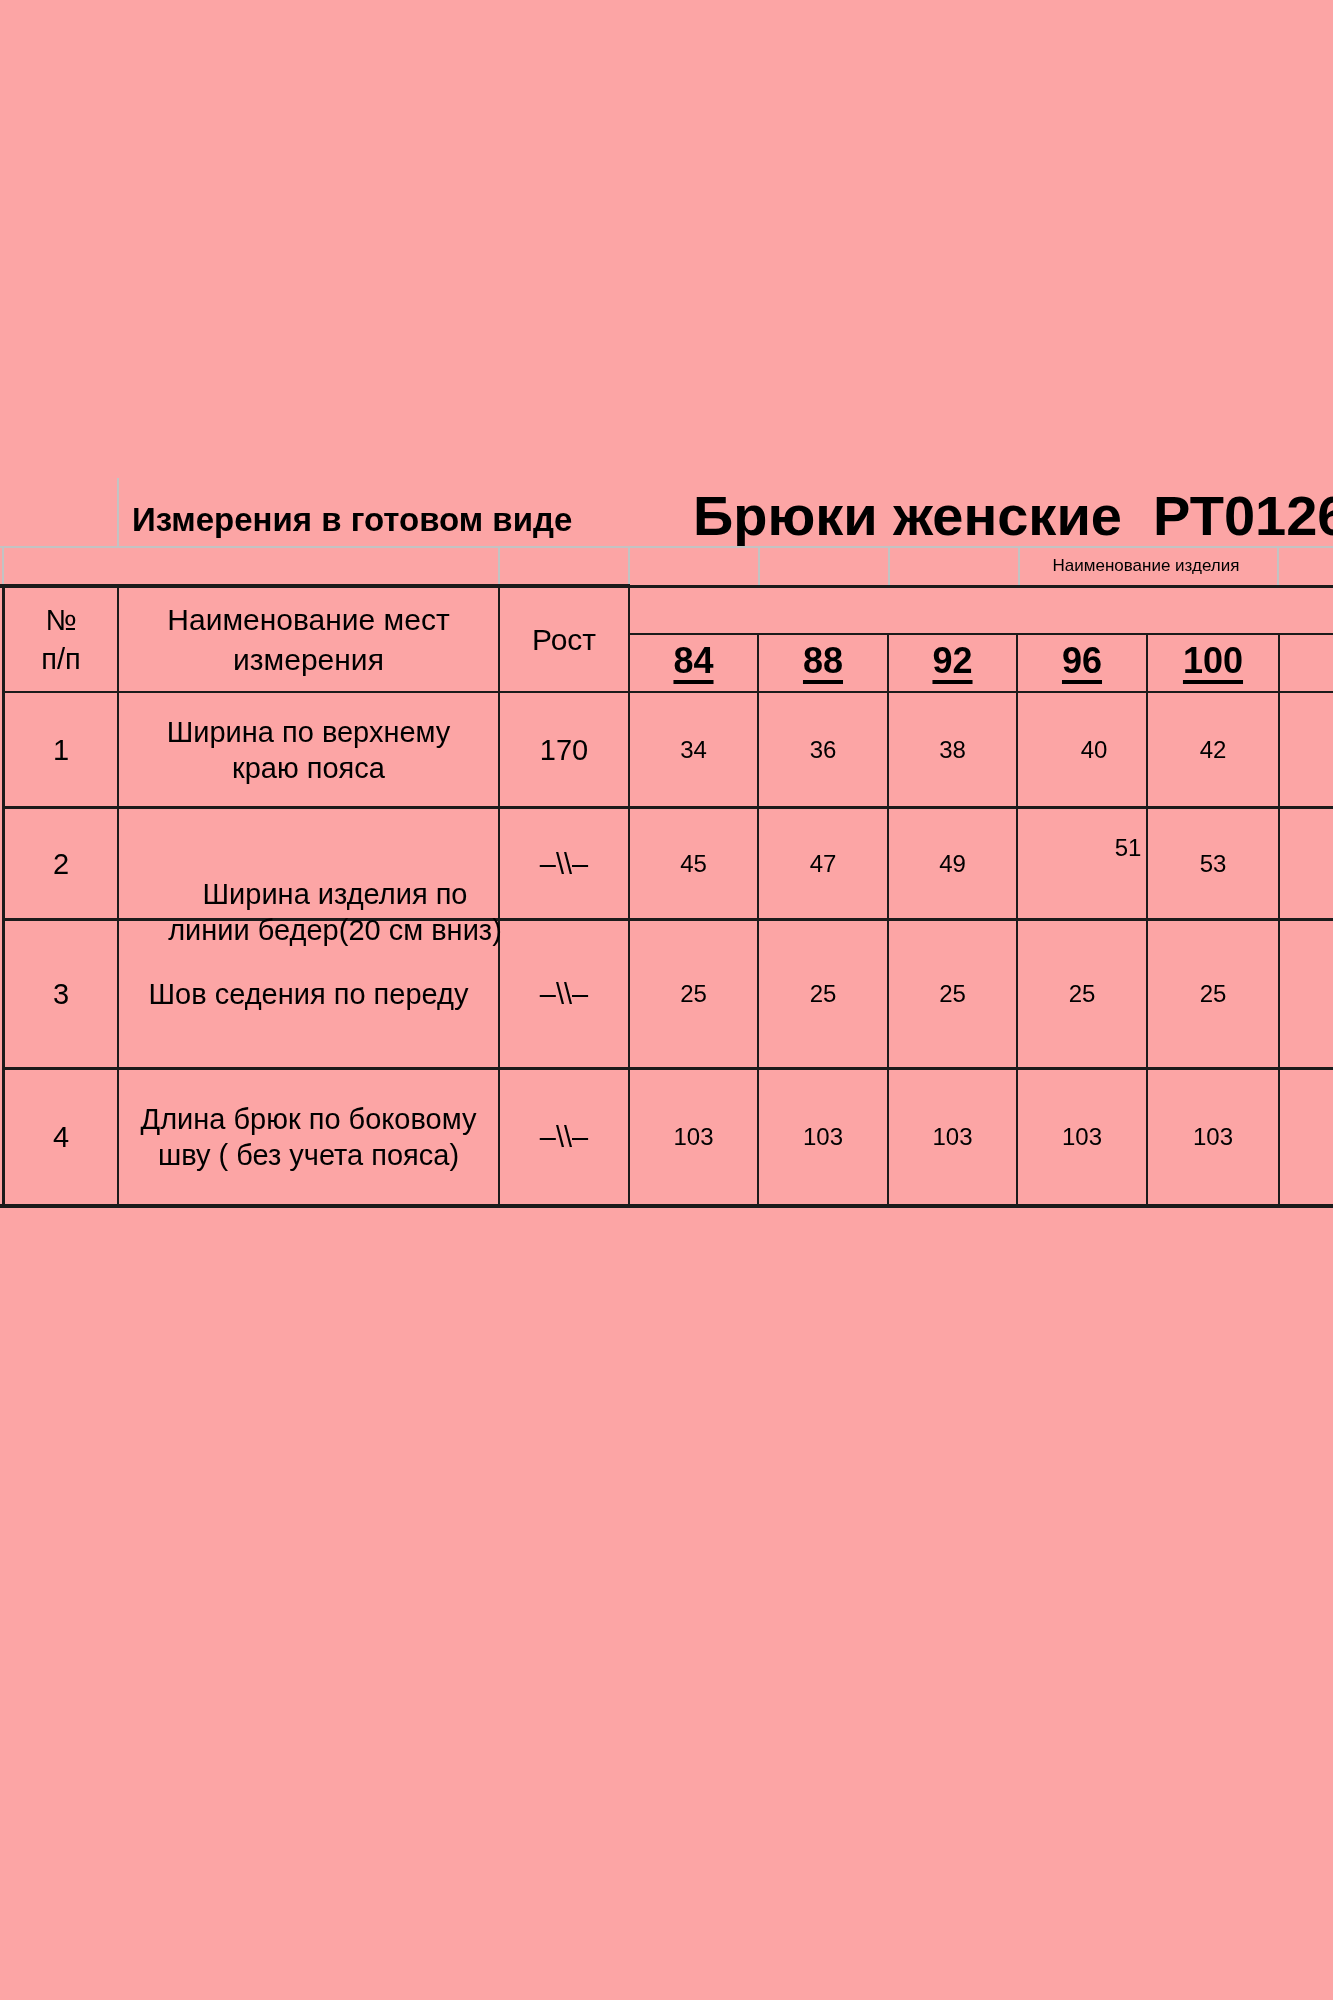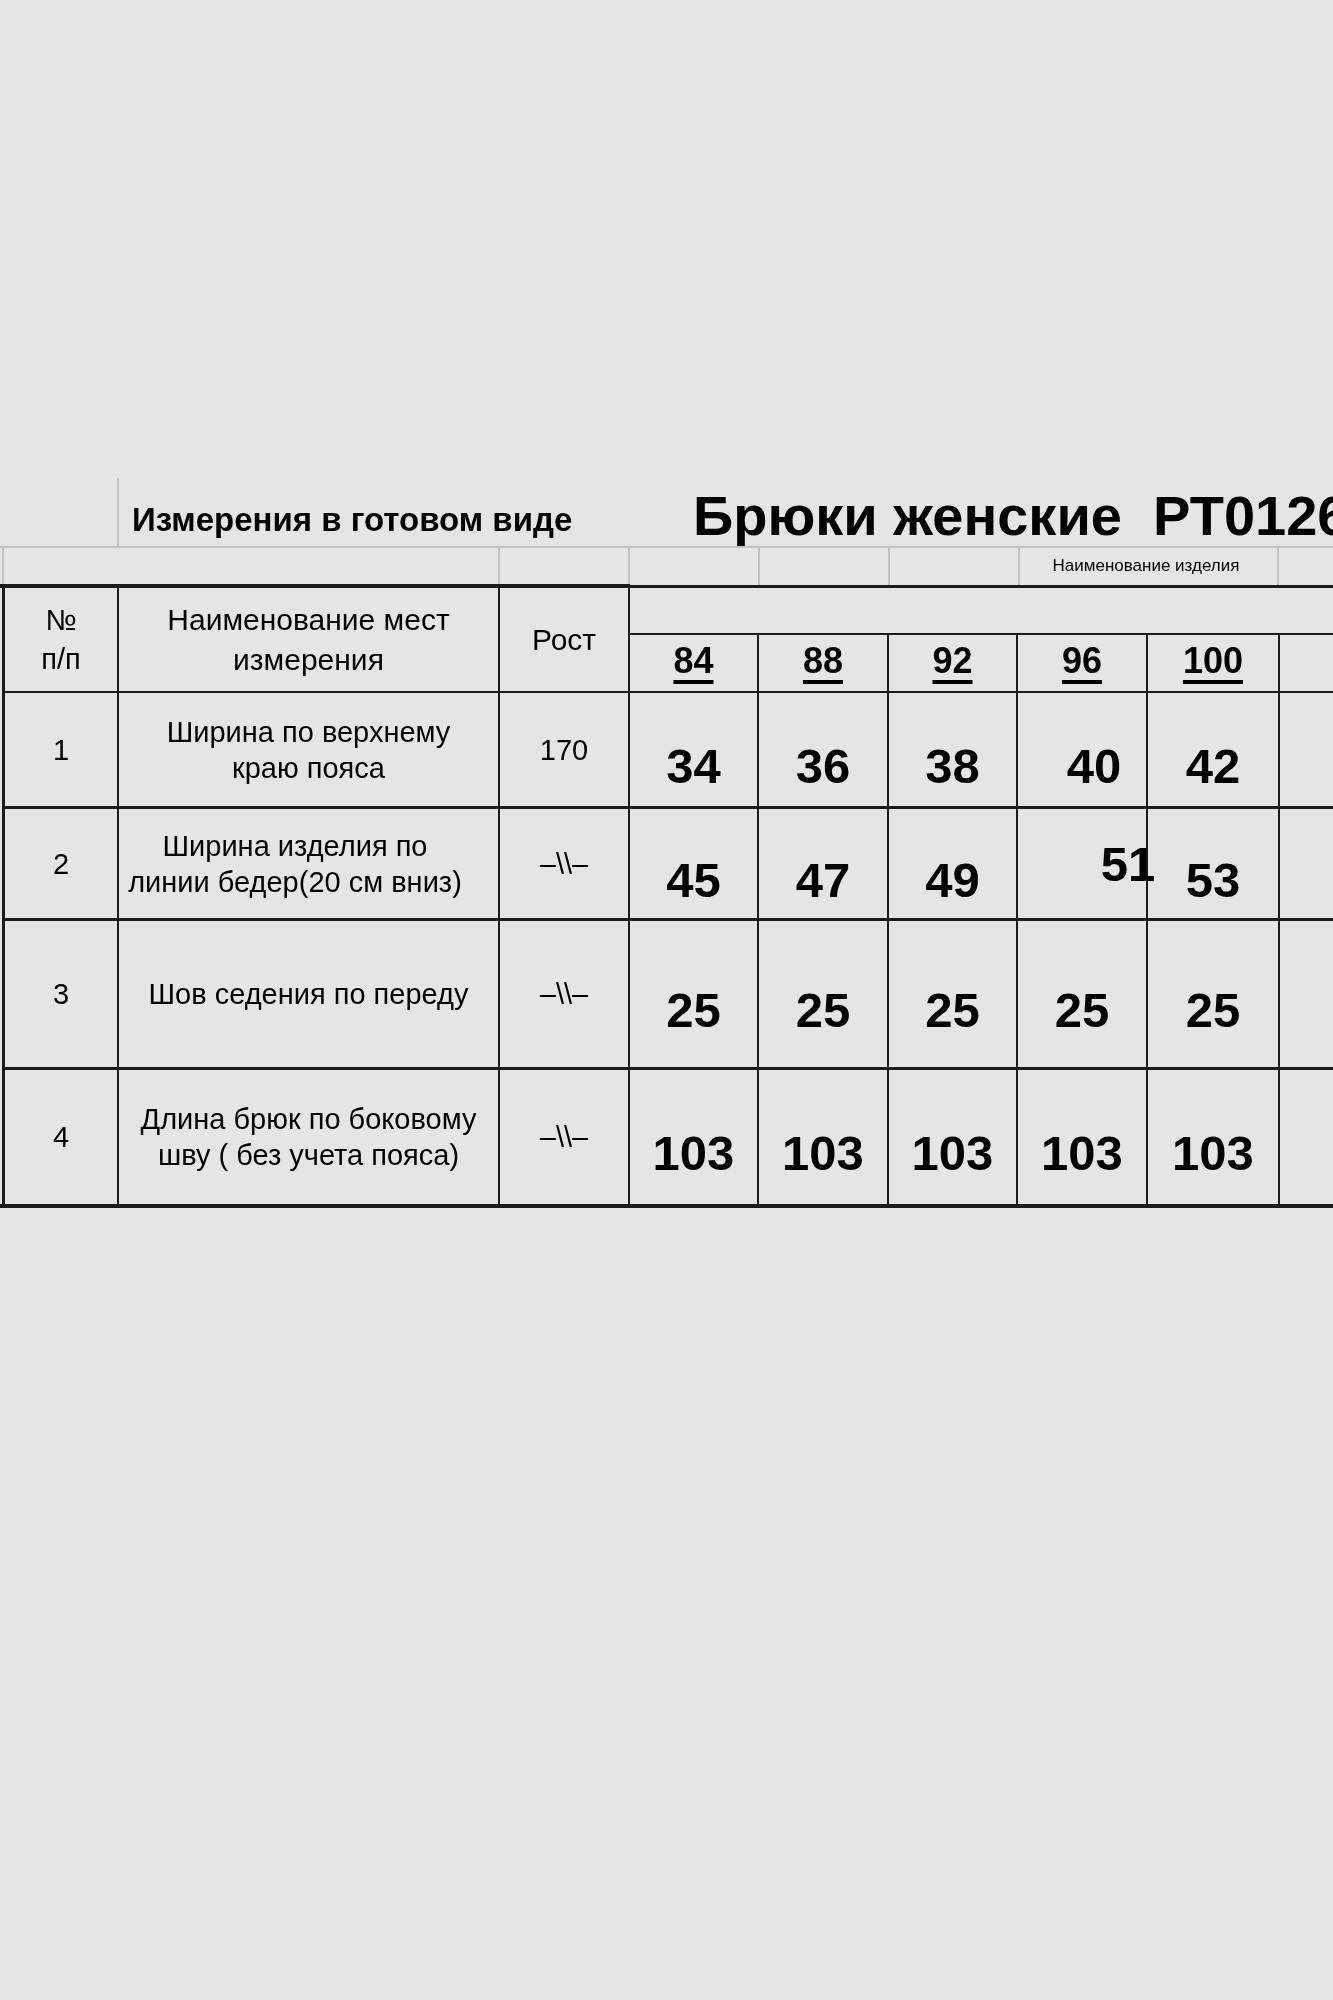--- a/index.html
+++ b/index.html
@@ -1,38 +1,38 @@
 <!DOCTYPE html>
 <html><head>
 <meta charset="utf-8">
 <style>
   html,body{margin:0;padding:0;background:#ffffff;}
   #stage{
     position:relative;
     width:1333px;
     height:2000px;
-    background:#e5e5e5;
+    background:#fca5a5;
     overflow:hidden;
     font-family:"Liberation Sans", sans-serif;
     color:#000000;
   }
   .hline,.vline{position:absolute;background:#1b1b1b;}
   .gline{position:absolute;background:#c3c3c3;}
   .cell{
     position:absolute;
     display:flex;
     align-items:center;
     justify-content:center;
     text-align:center;
     white-space:pre-line;
     color:#000000;
   }
   .t-reg{font-size:29px;line-height:36px;}
   .t-hdr{font-size:30px;line-height:40px;}
-  .t-val{font-size:49px;font-weight:bold;margin-top:16px;}
+  .t-val{font-size:24px;font-weight:normal;}
   .t-size{
     font-size:36px;font-weight:bold;
     text-decoration:underline;
     text-decoration-thickness:4px;
     text-underline-offset:7px;
   }
   .subtitle{
     position:absolute;left:132px;top:501px;
     font-size:33px;font-weight:bold;white-space:pre;
   }
@@ -105,21 +105,21 @@
     <div class="cell t-reg" style="left:500px;top:693px;width:128px;height:113px;">170</div>
     <div class="cell t-val" style="left:630px;top:693px;width:127px;height:113px;">34</div>
     <div class="cell t-val" style="left:759px;top:693px;width:128px;height:113px;">36</div>
     <div class="cell t-val" style="left:889px;top:693px;width:127px;height:113px;">38</div>
     <div class="cell t-val" style="left:1018px;top:693px;width:128px;height:113px;padding-left:12px;">40</div>
     <div class="cell t-val" style="left:1148px;top:693px;width:130px;height:113px;">42</div>
   </div>
 
   <div>
     <div class="cell t-reg" style="left:5px;top:809px;width:112px;height:109px;">2</div>
-    <div class="cell t-reg" style="left:119px;top:809px;width:352px;height:109px;">Ширина изделия по
+    <div class="cell t-reg" style="left:119px;top:857px;width:352px;height:109px;padding-left:40px;">Ширина изделия по
 линии бедер(20 см вниз)</div>
     <div class="cell t-reg" style="left:500px;top:809px;width:128px;height:109px;">–\\–</div>
     <div class="cell t-val" style="left:630px;top:809px;width:127px;height:109px;">45</div>
     <div class="cell t-val" style="left:759px;top:809px;width:128px;height:109px;">47</div>
     <div class="cell t-val" style="left:889px;top:809px;width:127px;height:109px;">49</div>
     <div class="cell t-val" style="left:1024px;top:809px;width:128px;height:78px;padding-left:40px;">51</div>
     <div class="cell t-val" style="left:1148px;top:809px;width:130px;height:109px;">53</div>
   </div>
 
   <div>

